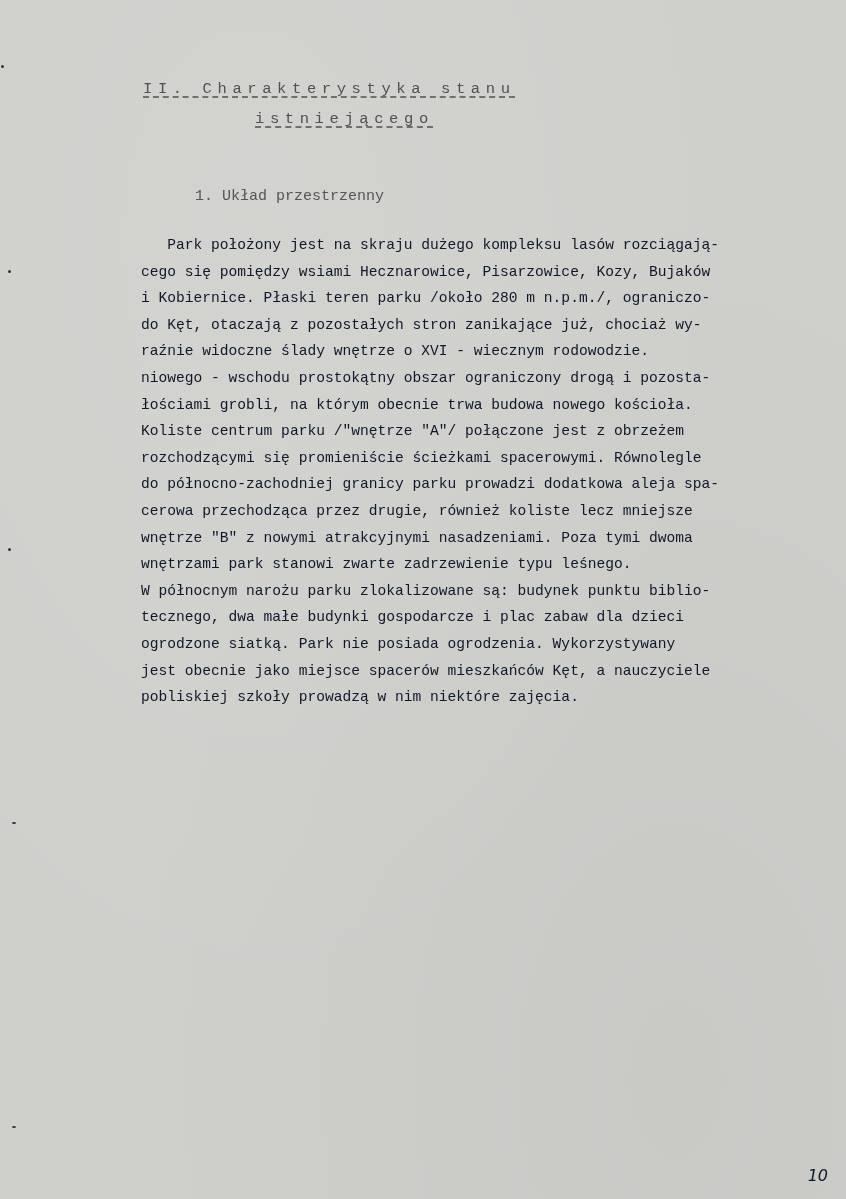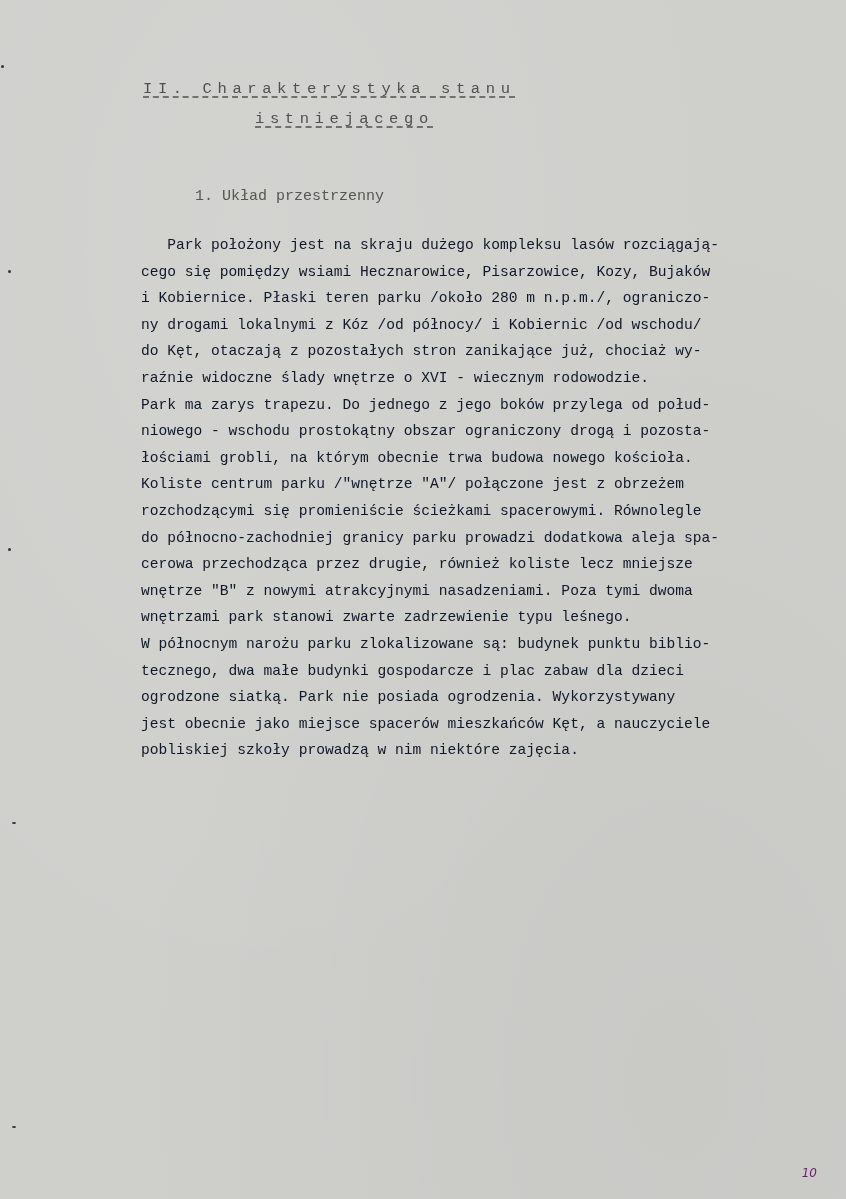--- a/index.html
+++ b/index.html
@@ -22,23 +22,23 @@
   #h2 { left: 255px; top: 110px; }
   .subheading {
     position: absolute; left: 195px; top: 188px; font-size: 15px; color: #555; white-space: pre;
   }
   .body-text {
     position: absolute; left: 141px; top: 232px; width: 705px;
     font-size: 14.6px; line-height: 26.6px; color: #0f172a;
   }
   .body-text .line { white-space: pre; height: 26.6px; }
   .page-number {
-    position: absolute; right: 29px; top: 1166px;
+    position: absolute; right: 18px; top: 1166px;
     font-family: "DejaVu Sans", sans-serif; font-style: italic;
-    font-size: 12px; color: #701a75;
+    font-size: 16px; color: #0f172a;
   }
   .mark { position: absolute; width: 3px; height: 3px; background: #333; border-radius: 50%; }
 </style>
 </head>
 <body>
 
 <div class="page">
   <div class="mark" style="left:1px;top:65px;"></div>
   <div class="mark" style="left:8px;top:270px;"></div>
   <div class="mark" style="left:8px;top:548px;"></div>
@@ -47,24 +47,22 @@
 
   <div id="h1" class="heading-line">II. Charakterystyka stanu</div>
   <div id="h2" class="heading-line">istniejącego</div>
 
   <div class="subheading">1. Układ przestrzenny</div>
 
   <div class="body-text">
     <div class="line">   Park położony jest na skraju dużego kompleksu lasów rozciągają-</div>
     <div class="line">cego się pomiędzy wsiami Hecznarowice, Pisarzowice, Kozy, Bujaków</div>
     <div class="line">i Kobiernice. Płaski teren parku /około 280 m n.p.m./, ograniczo-</div>
-    <div class="line">ny drogami lokalnymi z Kóz /od północy/ i Kobiernic /od wschodu/</div>
     <div class="line">do Kęt, otaczają z pozostałych stron zanikające już, chociaż wy-</div>
     <div class="line">raźnie widoczne ślady wnętrze o XVI - wiecznym rodowodzie.</div>
-    <div class="line">Park ma zarys trapezu. Do jednego z jego boków przylega od połud-</div>
     <div class="line">niowego - wschodu prostokątny obszar ograniczony drogą i pozosta-</div>
     <div class="line">łościami grobli, na którym obecnie trwa budowa nowego kościoła.</div>
     <div class="line">Koliste centrum parku /"wnętrze "A"/ połączone jest z obrzeżem</div>
     <div class="line">rozchodzącymi się promieniście ścieżkami spacerowymi. Równolegle</div>
     <div class="line">do północno-zachodniej granicy parku prowadzi dodatkowa aleja spa-</div>
     <div class="line">cerowa przechodząca przez drugie, również koliste lecz mniejsze</div>
     <div class="line">wnętrze "B" z nowymi atrakcyjnymi nasadzeniami. Poza tymi dwoma</div>
     <div class="line">wnętrzami park stanowi zwarte zadrzewienie typu leśnego.</div>
     <div class="line">W północnym narożu parku zlokalizowane są: budynek punktu biblio-</div>
     <div class="line">tecznego, dwa małe budynki gospodarcze i plac zabaw dla dzieci</div>

